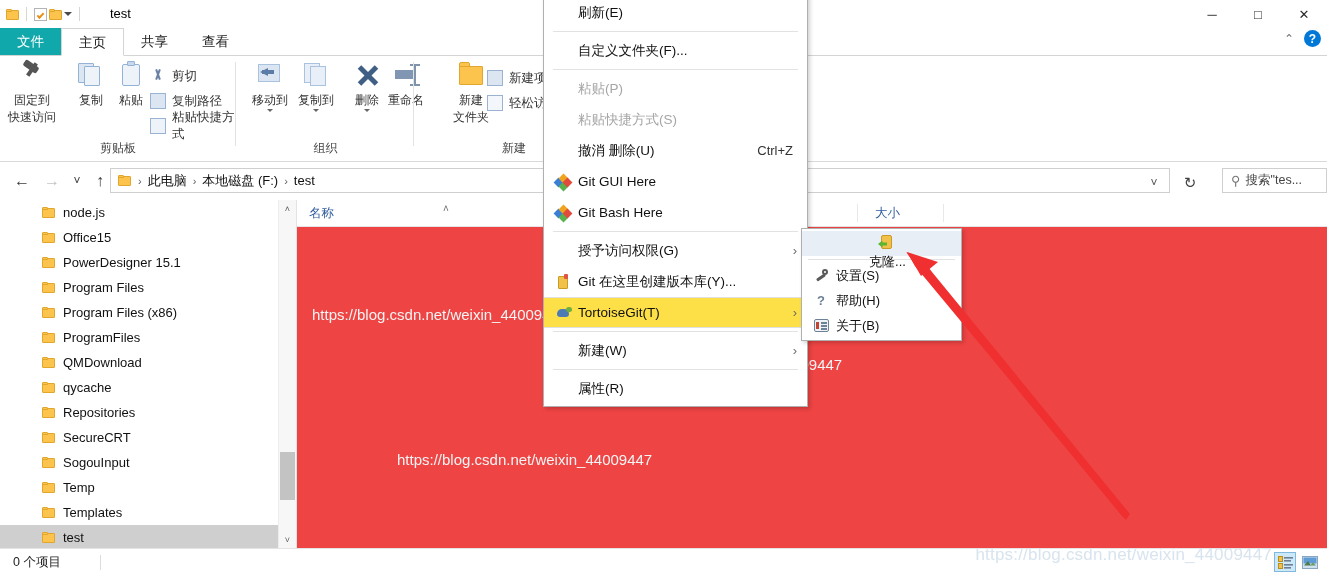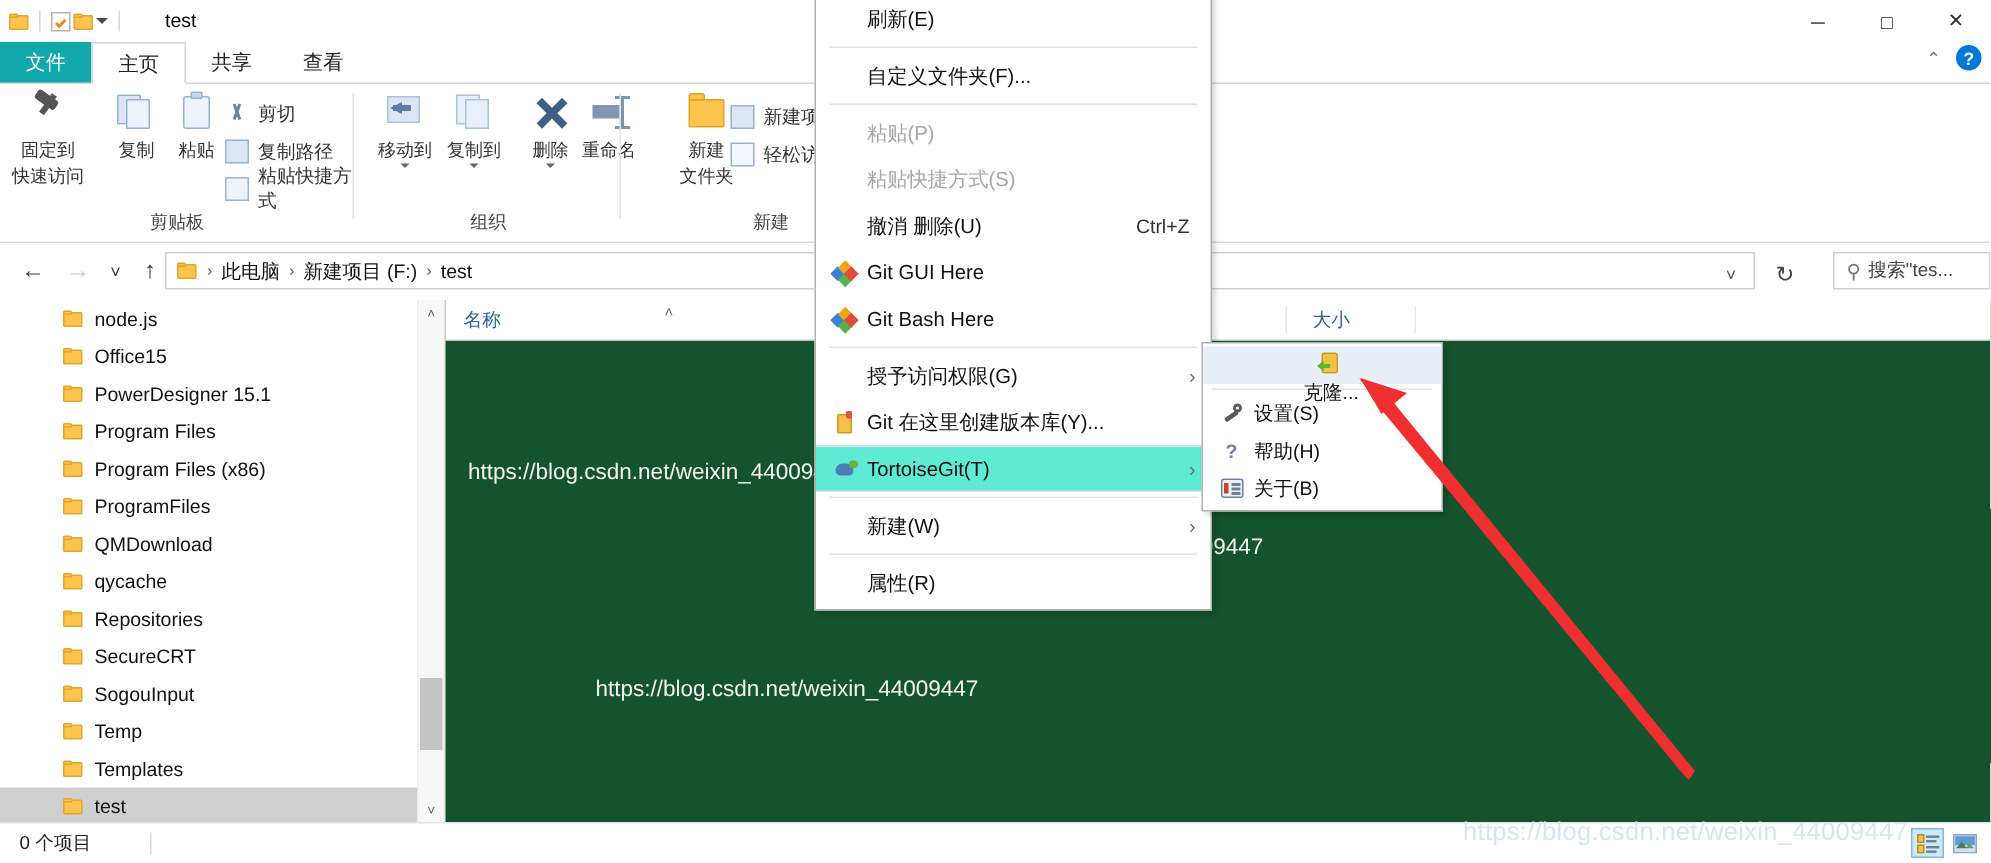--- a/index.html
+++ b/index.html
@@ -96,21 +96,21 @@
 
   
   .leftpane{position:absolute;left:0;top:200px;width:296px;height:348px;background:#fff;overflow:hidden;}
   .treerow{height:25px;display:flex;align-items:center;gap:8px;padding-left:42px;font-size:13px;color:#111;}
   .treerow.sel{background:#cfcfcf;}
   .lscroll{position:absolute;left:278px;top:200px;width:17px;height:348px;background:#f7f7f7;border-left:1px solid #ededed;}
   .lscroll .arw{position:absolute;left:0;width:17px;height:17px;display:flex;align-items:center;justify-content:center;color:#606060;font-size:9px;}
   .lscroll .thumb{position:absolute;left:1px;width:15px;background:#c3c3c3;}
 
   .divv{position:absolute;left:296px;top:200px;width:1px;height:348px;background:#e3e3e3;}
-  .rightpane{position:absolute;left:297px;top:200px;width:1030px;height:348px;background:#14532d;}
+  .rightpane{position:absolute;left:297px;top:200px;width:1030px;height:348px;background:#ef4444;}
   .colhdr{position:absolute;left:0;top:0;width:1030px;height:26px;border-bottom:1px solid #e5e5e5;background:#fff;}
   .col{position:absolute;top:0;height:26px;line-height:26px;font-size:12.5px;color:#2f5d9e;padding-left:12px;box-sizing:border-box;}
   .colsepl{position:absolute;top:4px;width:1px;height:18px;background:#e8e8e8;}
   .sortarw{position:absolute;color:#6b6b6b;font-size:10px;top:3px;}
   .emptywrap{position:absolute;left:0;top:26px;width:1030px;height:322px;}
   .watermark{position:absolute;color:#f4f4f4;font-size:15px;white-space:nowrap;}
 
   
   .statusbar{position:absolute;left:0;top:548px;width:1327px;height:27px;background:#fff;border-top:1px solid #e4e4e4;}
   .stext{position:absolute;left:13px;top:0;height:27px;line-height:27px;font-size:12.5px;color:#222;}
@@ -124,21 +124,21 @@
   .ctx{position:absolute;background:#fff;border:1px solid #b0b0b0;box-shadow:2px 2px 4px rgba(0,0,0,.18);box-sizing:border-box;}
   .ctxmain{left:543px;top:-6px;width:265px;padding:2px 0;z-index:40;}
   .ctxsub{left:801px;top:228px;width:161px;padding:2px 0;z-index:50;}
   .mi{height:31px;display:flex;align-items:center;font-size:13.5px;color:#111;position:relative;padding-left:8px;box-sizing:border-box;}
   .ctxsub .mi{height:25px;font-size:13px;}
   .mi .micon{width:22px;flex:0 0 22px;display:flex;align-items:center;justify-content:center;}
   .mi .mlbl{flex:1;padding-left:4px;}
   .mi .macc{color:#333;font-size:13px;padding-right:14px;}
   .mi .marw{position:absolute;right:10px;color:#6d6d6d;font-size:13px;}
   .mi.dis .mlbl{color:#a6a6a6;}
-  .mi.hov{background:#5eead4;border-top:1px solid #e0e0e0;border-bottom:1px solid #e0e0e0;}
+  .mi.hov{background:#fde047;border-top:1px solid #e0e0e0;border-bottom:1px solid #e0e0e0;}
   .mi.hovsub{background:#e8eef6;flex-direction:column;}
   .msep{height:1px;background:#e2e2e2;margin:3px 9px;}
   .ctxsub .msep{margin:3px 6px;}
 
   .gitico{width:16px;height:16px;position:relative;}
   .gitico i{position:absolute;width:7px;height:7px;transform:rotate(45deg);}
   .gitico i:nth-child(1){left:0;top:5px;background:#3b7fd4;}
   .gitico i:nth-child(2){left:5px;top:1px;background:#f0a41e;}
   .gitico i:nth-child(3){left:5px;top:9px;background:#57b14c;}
   .gitico i:nth-child(4){left:9px;top:5px;background:#e04b3c;}
@@ -290,21 +290,21 @@
   <div class="navbtn" style="left:10px;">←</div>
   <div class="navbtn dis" style="left:40px;">→</div>
   <div class="navbtn" style="left:65px;font-size:12px;">˅</div>
   <div class="navbtn" style="left:88px;">↑</div>
 
   <div class="addrbox">
     <span class="folder-ico" style="margin-right:4px;"></span>
     <span class="crumbsep">›</span>
     <span class="crumb">此电脑</span>
     <span class="crumbsep">›</span>
-    <span class="crumb">新建项目 (F:)</span>
+    <span class="crumb">本地磁盘 (F:)</span>
     <span class="crumbsep">›</span>
     <span class="crumb">test</span>
   </div>
   <div class="navbtn" style="left:1142px;top:9px;font-size:12px;color:#555;">˅</div>
   <div class="navbtn" style="left:1178px;top:9px;font-size:15px;color:#444;">↻</div>
 
   <div class="searchbox">
     <span style="font-size:13px;color:#777;">⚲</span>
     <span>搜索"tes...</span>
   </div>

